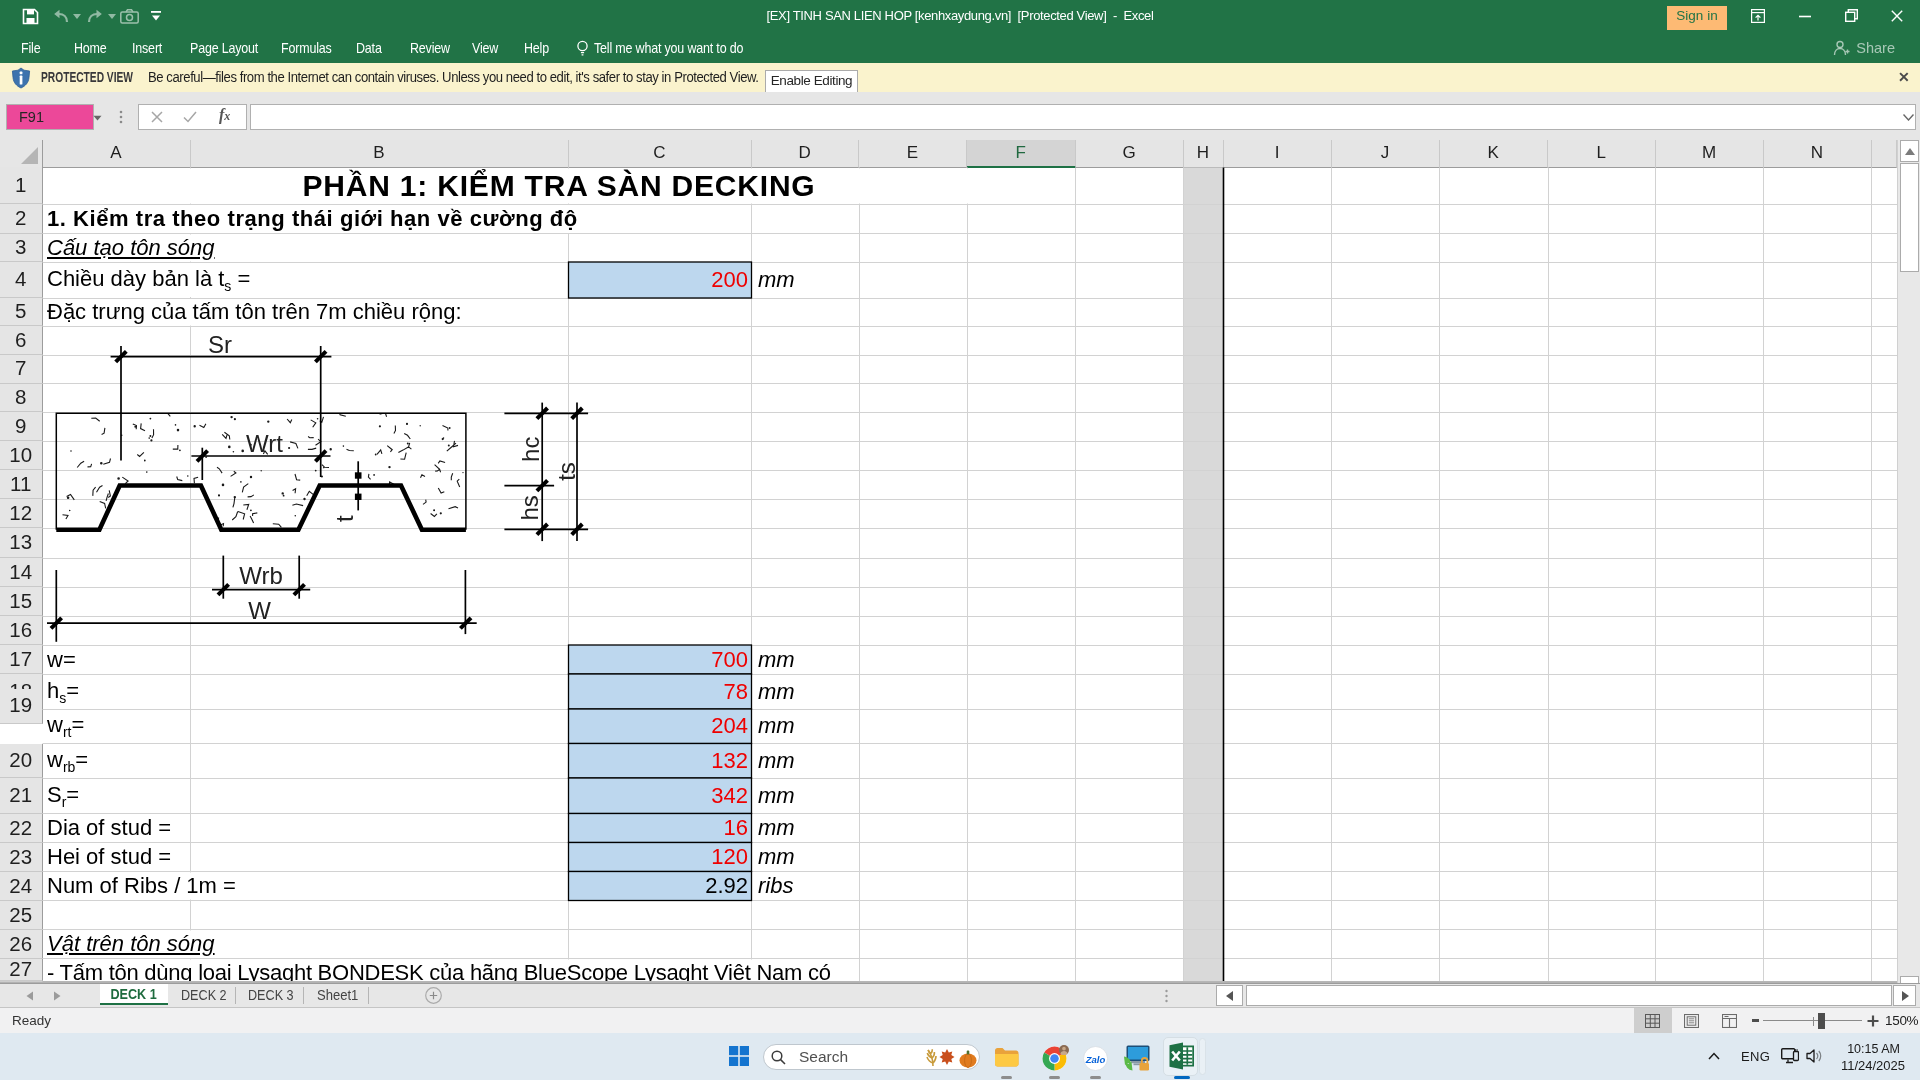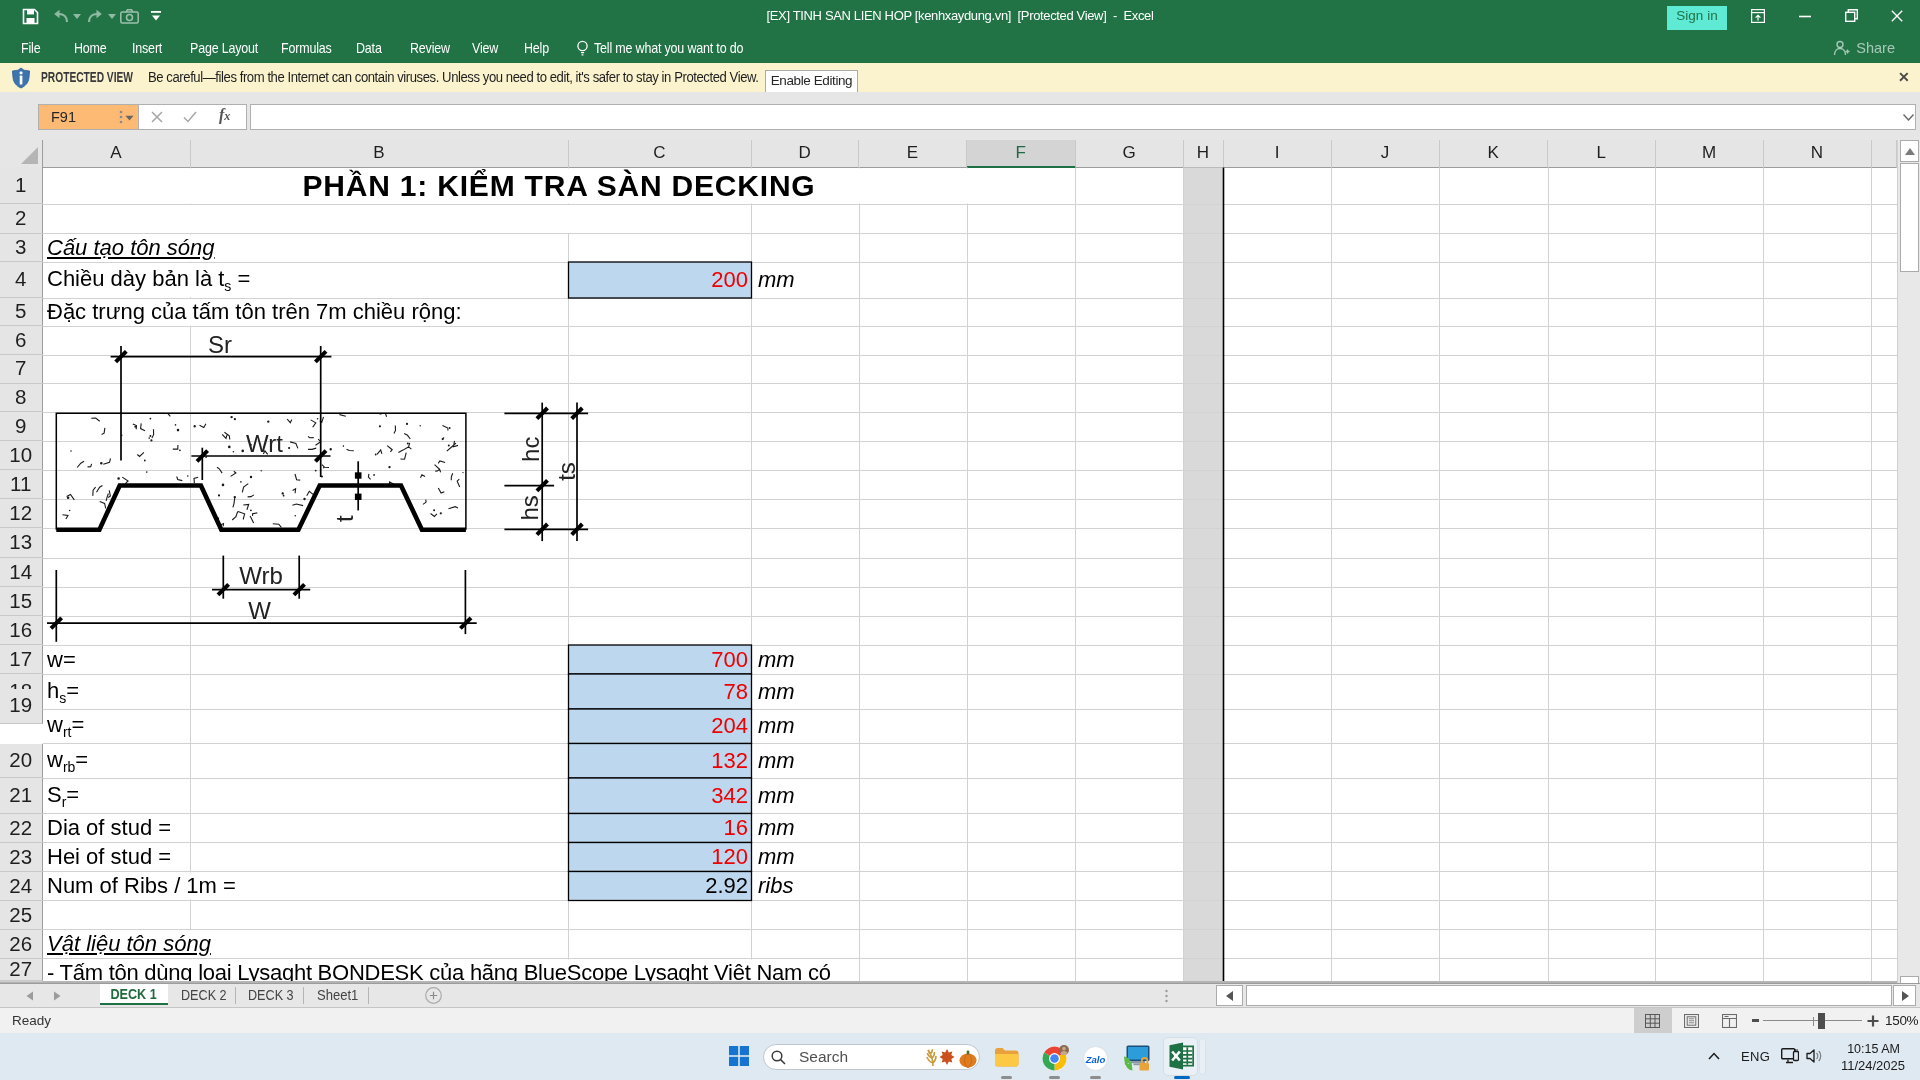--- a/index.html
+++ b/index.html
@@ -5,34 +5,34 @@
 * { margin:0; padding:0; box-sizing:border-box; }
 html,body { width:1920px; height:1080px; overflow:hidden; font-family:"Liberation Sans", sans-serif; }
 .abs { position:absolute; }
 #page { position:relative; width:1920px; height:1080px; background:#fff; }
 
 
 #titlebar { left:0; top:0; width:1920px; height:33px; background:#217346; }
 #tabrow { left:0; top:33px; width:1920px; height:30.4px; background:#217346; }
 .tab { position:absolute; top:0; height:30px; color:#fff; font-size:14.5px; line-height:30px; letter-spacing:-0.2px; transform:scaleX(0.86); transform-origin:0 50%; }
 #titletext { position:absolute; top:0; left:0; width:1920px; text-align:center; color:#fff; font-size:13px; line-height:31px; letter-spacing:-0.35px;}
-.signin { position:absolute; left:1667px; top:6px; width:60px; height:24px; background:#5eead4; color:#217346; font-size:13.5px; text-align:center; line-height:20px; }
+.signin { position:absolute; left:1667px; top:6px; width:60px; height:24px; background:#fdba74; color:#217346; font-size:13.5px; text-align:center; line-height:20px; }
 .winbtn { position:absolute; }
 #share { position:absolute; right:25px; top:0px; height:30px; line-height:30px; color:rgba(255,255,255,0.60); font-size:14.5px; }
 
 
 #msgbar { left:0; top:63.4px; width:1920px; height:28.8px; background:#FAF3CD; }
 #msgbar .pv { position:absolute; left:41px; top:0; height:28.8px; line-height:28.8px; font-weight:bold; font-size:14px; color:#38383A; transform:scaleX(0.73); transform-origin:0 50%; }
 #msgbar .msg { position:absolute; left:148px; top:0; height:28.8px; line-height:29px; font-size:13.8px; color:#1F1F1F; letter-spacing:-0.45px; transform:scaleX(0.949); transform-origin:0 50%;}
 #enablebtn { position:absolute; left:765px; top:7px; width:93px; height:26px; background:#fff; border:1px solid #ABABAB; font-size:13.5px; color:#262626; text-align:center; line-height:19px; letter-spacing:-0.4px;}
 #msgclose { position:absolute; left:1898px; top:0px; height:28.8px; line-height:28.8px; color:#4A4A4A; font-size:14px; font-weight:bold;}
 
 
 #fbar { left:0; top:92.2px; width:1920px; height:47.8px; background:#E6E6E6; }
-#namebox { position:absolute; left:6px; top:12px; width:121px; height:26px; background:#fdba74; border:1px solid #B0B0B0;margin-left:32px; }
+#namebox { position:absolute; left:6px; top:12px; width:88px; height:26px; background:#ec4899; border:1px solid #B0B0B0; }
 #namebox .nm { position:absolute; left:12px; top:0; font-size:14.5px; color:#262626; line-height:24px; }
 #fxbox { position:absolute; left:138px; top:12px; width:109px; height:26px; background:#fff; border:1px solid #B0B0B0; }
 #finput { position:absolute; left:250px; top:12px; width:1666px; height:26px; background:#fff; border:1px solid #B0B0B0; }
 
 
 .colhdr { position:absolute; top:0px; height:27.5px; background:#E5E5E5; border-right:1px solid #C9C9C9; border-bottom:1px solid #9C9C9C; color:#1f1f1f; font-size:17px; text-align:center; line-height:26px; }
 .rowhdr { position:absolute; left:0px; width:42.5px; background:#E5E5E5; border-right:1px solid #9C9C9C; border-bottom:1px solid #C9C9C9; color:#1f1f1f; font-size:20.5px; text-align:center; }
 
 
 .ct { position:absolute; font-size:22px; color:#000; white-space:nowrap; }
@@ -266,20 +266,21 @@
         <rect x="568.5" y="534" width="183" height="35" fill="#BDD7EE" stroke="#000" stroke-width="1.3"></rect>
         <rect x="568.5" y="569" width="183" height="34.5" fill="#BDD7EE" stroke="#000" stroke-width="1.3"></rect>
         <rect x="568.5" y="603.5" width="183" height="34.5" fill="#BDD7EE" stroke="#000" stroke-width="1.3"></rect>
         <rect x="568.5" y="638" width="183" height="35.5" fill="#BDD7EE" stroke="#000" stroke-width="1.3"></rect>
         <rect x="568.5" y="673.5" width="183" height="29.0" fill="#BDD7EE" stroke="#000" stroke-width="1.3"></rect>
         <rect x="568.5" y="702.5" width="183" height="29.0" fill="#BDD7EE" stroke="#000" stroke-width="1.3"></rect>
         <rect x="568.5" y="731.5" width="183" height="29.0" fill="#BDD7EE" stroke="#000" stroke-width="1.3"></rect>
       </svg>
   <div id="cells" style="position:absolute;left:0;top:0;width:1920px;height:841px;overflow:hidden">
         <div class="ct bd" style="left:0px;width:1118px;text-align:center;top:45.5px;transform:translateY(-50%);font-size:30px;letter-spacing:0.8px;">PHẦN 1: KIỂM TRA SÀN DECKING</div>
+<div class="ct bd" style="left:47px;top:78.75px;transform:translateY(-50%);letter-spacing:0.55px;">1. Kiểm tra theo trạng thái giới hạn về cường độ</div>
 <div class="ct it" style="left:47px;top:107.75px;transform:translateY(-50%);"><span style="text-decoration:underline">Cấu tạo tôn sóng</span></div>
 <div class="ct" style="left:47px;top:140.0px;transform:translateY(-50%);">Chiều dày bản là t<sub>s</sub> =</div>
 <div class="ct red" style="left:538px;width:210px;text-align:right;top:140.0px;transform:translateY(-50%);">200</div>
 <div class="ct it" style="left:758px;top:140.0px;transform:translateY(-50%);">mm</div>
 <div class="ct" style="left:47px;top:172.0px;transform:translateY(-50%);">Đặc trưng của tấm tôn trên 7m chiều rộng:</div>
 <div class="ct" style="left:47px;top:519.5px;transform:translateY(-50%);">w=</div>
 <div class="ct" style="left:47px;top:551.5px;transform:translateY(-50%);">h<sub>s</sub>=</div>
 <div class="ct" style="left:47px;top:586.25px;transform:translateY(-50%);">w<sub>rt</sub>=</div>
 <div class="ct" style="left:47px;top:620.75px;transform:translateY(-50%);">w<sub>rb</sub>=</div>
 <div class="ct" style="left:47px;top:655.75px;transform:translateY(-50%);">S<sub>r</sub>=</div>
@@ -295,21 +296,21 @@
 <div class="ct red" style="left:538px;width:210px;text-align:right;top:717.0px;transform:translateY(-50%);">120</div>
 <div class="ct" style="left:538px;width:210px;text-align:right;top:746.0px;transform:translateY(-50%);">2.92</div>
 <div class="ct it" style="left:758px;top:519.5px;transform:translateY(-50%);">mm</div>
 <div class="ct it" style="left:758px;top:551.5px;transform:translateY(-50%);">mm</div>
 <div class="ct it" style="left:758px;top:586.25px;transform:translateY(-50%);">mm</div>
 <div class="ct it" style="left:758px;top:620.75px;transform:translateY(-50%);">mm</div>
 <div class="ct it" style="left:758px;top:655.75px;transform:translateY(-50%);">mm</div>
 <div class="ct it" style="left:758px;top:688.0px;transform:translateY(-50%);">mm</div>
 <div class="ct it" style="left:758px;top:717.0px;transform:translateY(-50%);">mm</div>
 <div class="ct it" style="left:758px;top:746.0px;transform:translateY(-50%);">ribs</div>
-<div class="ct it" style="left:47px;top:804.0px;transform:translateY(-50%);"><span style="text-decoration:underline">Vật liệu tôn sóng</span></div>
+<div class="ct it" style="left:47px;top:804.0px;transform:translateY(-50%);"><span style="text-decoration:underline">Vật trên tôn sóng</span></div>
 <div class="ct" style="left:47px;top:832.75px;transform:translateY(-50%);letter-spacing:-0.25px;">- Tấm tôn dùng loại Lysaght BONDESK của hãng BlueScope Lysaght Việt Nam có</div>
       </div>
   <div id="drawing" style="position:absolute;left:0;top:0">
         <svg class="abs" style="left:40px;top:190px" width="560" height="320" viewBox="40 330 560 320">
 <defs>
             <clipPath id="conc">
               <path fill-rule="evenodd" clip-rule="evenodd" d="M56.3 413.3H465.9V529.7H56.3Z M99.4 529.7L119.7 485.5H200.9L221.3 529.7Z M298.4 529.7L319.7 485.5H401L421.9 529.7Z"></path>
             </clipPath>
           </defs>
 <g clip-path="url(#conc)">

